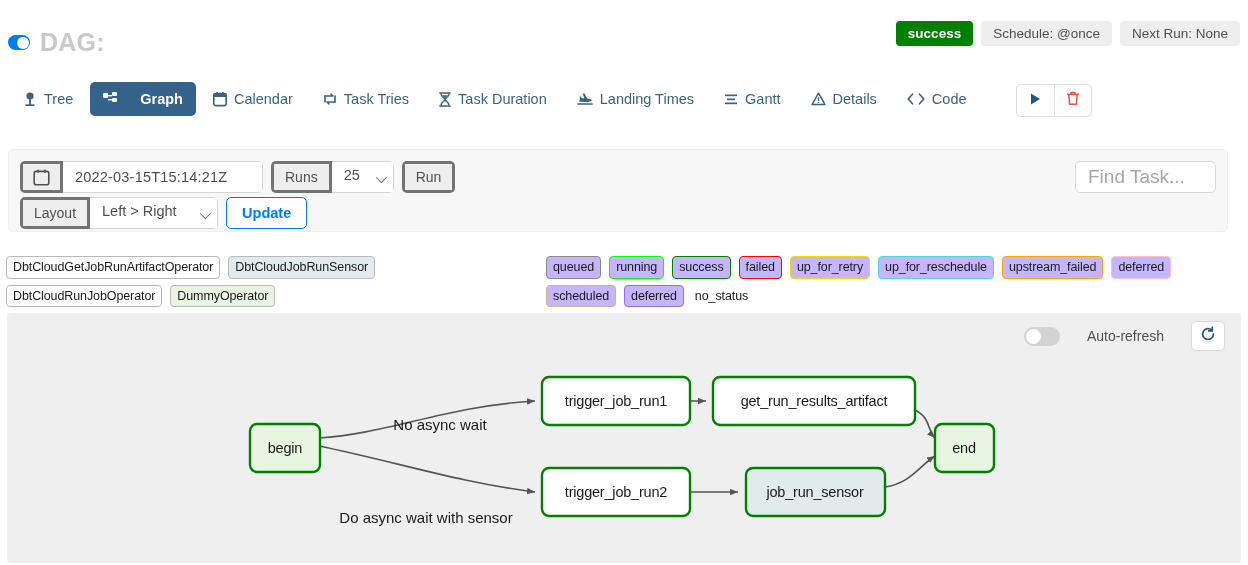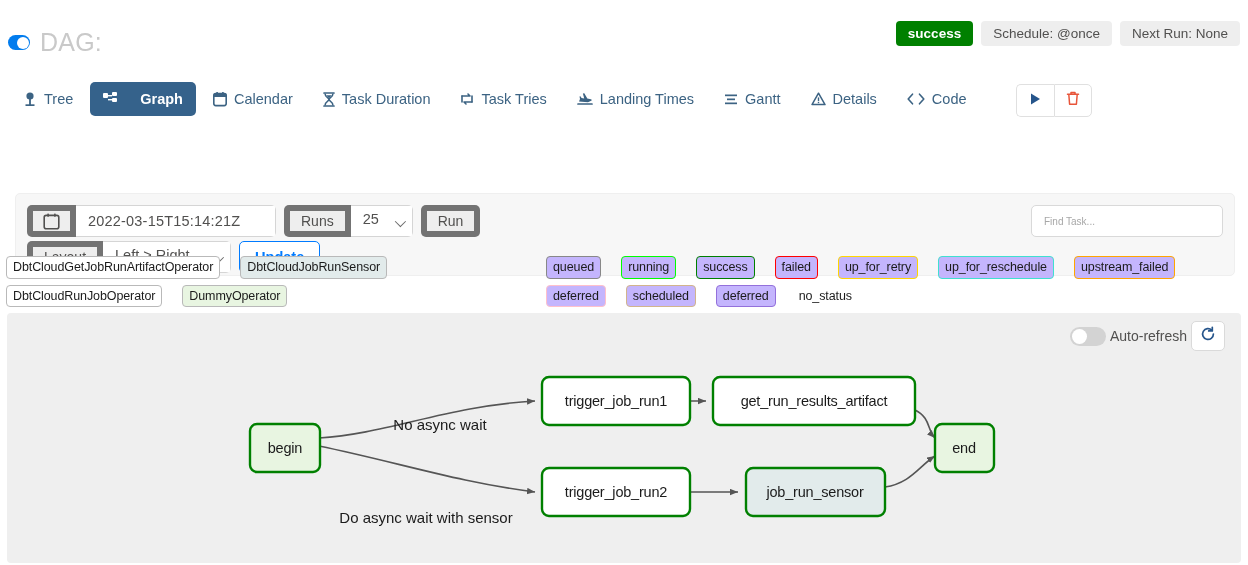--- a/index.html
+++ b/index.html
@@ -23,21 +23,21 @@
   }
   .toggle-pill {
     width: 22px; height: 15px; border-radius: 8px;
     background: #017cee; position: relative; flex: 0 0 auto;
   }
   .toggle-pill::after {
     content: ""; position: absolute; right: 1.5px; top: 1.5px;
     width: 12px; height: 12px; border-radius: 50%; background: #ffffff;
   }
   .dag-label {
-    font-size: 25px; color: #c9c9c9; font-weight: 400; letter-spacing: .2px;
+    font-size: 25px; color: #c9c9c9; font-weight: 700; letter-spacing: .2px;
   }
   .dag-name {
     font-size: 25px; color: #51504f; font-weight: 700; letter-spacing: -.2px;
   }
 
   .header-badges {
     position: absolute; right: 8px; top: 21px;
     display: flex; align-items: center; gap: 8px;
   }
   .badge {
@@ -70,30 +70,30 @@
   }
   .tab-actions .btn {
     width: 38px; height: 33px; display: flex; align-items: center; justify-content: center;
     border: 1px solid #e0e0e0; background: #fff; cursor: pointer;
   }
   .tab-actions .btn:first-child { border-radius: 5px 0 0 5px; border-right: none; }
   .tab-actions .btn:last-child { border-radius: 0 5px 5px 0; }
 
   
   .filterbar {
-    position: absolute; left: 15px; top: 149px; width: 1220px; height: 83px;
-    background: #f7f7f7; border-radius: 5px; border: 1px solid #efefef; margin-top: 44px;
+    position: absolute; left: 8px; top: 149px; width: 1220px; height: 83px;
+    background: #f7f7f7; border-radius: 5px; border: 1px solid #efefef;
   }
   .fb-row { position: absolute; display: flex; align-items: stretch; }
   .fb-row.r1 { left: 11px; top: 11px; }
   .fb-row.r2 { left: 11px; top: 47px; }
 
   .ig { display: flex; align-items: stretch; border-radius: 5px; overflow: hidden; margin-right: 8px; }
   .ig-addon {
-    background: #eeeeee; border: 6px solid #737373; color: #51504f;
+    background: #eeeeee; border: 3px solid #737373; color: #51504f;
     font-size: 14px; padding: 0 11px; display: flex; align-items: center;
   }
   .ig-field {
     background: #ffffff; border: 1px solid #d5d5d5; border-left: none;
     font-size: 14.5px; color: #51504f; padding: 0 12px;
     display: flex; align-items: center; height: 32px; letter-spacing: .2px;
   }
   .ig-select {
     background: #ffffff; border: 1px solid #d5d5d5; border-left: none;
     font-size: 14.5px; color: #51504f; padding: 0 26px 4px 12px;
@@ -105,48 +105,48 @@
     transform: rotate(45deg) translateY(-2px);
   }
   .cal-addon { padding: 0 10px; }
   .btn-update {
     background: #ffffff; border: 1px solid #007bff; color: #007bff;
     font-size: 14.5px; font-weight: 600; border-radius: 5px;
     height: 32px; padding: 0 15px; display: flex; align-items: center; cursor: pointer;
   }
   .find-task {
     position: absolute; right: 11px; top: 11px;
-    width: 192px; height: 32px; background: #ffffff;
+    width: 141px; height: 32px; background: #ffffff;
     border: 1px solid #d9d9d9; border-radius: 5px;
-    font-size: 10px; color: #a7a7a7; padding: 12px 12px;
+    font-size: 19px; color: #a7a7a7; padding: 12px 12px;
     display: flex; align-items: center;
   }
 
   
   .legend {
     position: absolute; left: 0; top: 256px; width: 1248px;
   }
   .legend-left { position: absolute; left: 6px; top: 0; width: 530px; }
   .legend-right { position: absolute; left: 546px; top: 0; width: 700px; }
-  .chips { display: flex; flex-wrap: wrap; gap: 6px 20px; }
+  .chips { display: flex; flex-wrap: wrap; gap: 6px 8px; }
   .chip {
     font-size: 12.5px; line-height: 1; padding: 4px 6px;
     border: 1.5px solid #b9b9b9; border-radius: 4px; background: #c4b5fd;
     color: #1b1b1b; white-space: nowrap; letter-spacing: -.1px;
   }
   .chip.plain { border-color: transparent; background: transparent; padding-left: 2px; }
 
   
   .graph-panel {
     position: absolute; left: 7px; top: 313px; width: 1234px; height: 250px;
     background: #efefef; border-radius: 4px; overflow: hidden;
   }
   .refresh-row {
     position: absolute; right: 16px; top: 8px;
-    display: flex; align-items: center; gap: 4px;
+    display: flex; align-items: center; gap: 27px;
   }
   .switch {
     width: 36px; height: 19px; border-radius: 10px; background: #d3d3d3; position: relative;
     cursor: pointer;
   }
   .switch::after {
     content: ""; position: absolute; left: 2px; top: 2px;
     width: 15px; height: 15px; border-radius: 50%; background: #ffffff;
   }
   .refresh-label { font-size: 14px; color: #51504f; }
@@ -221,38 +221,38 @@
               <rect x="0.8" y="1.6" width="12.4" height="3.4" fill="currentColor"></rect>
               <rect x="3.3" y="0" width="1.6" height="3" fill="currentColor"></rect>
               <rect x="9.1" y="0" width="1.6" height="3" fill="currentColor"></rect>
             </svg>
         </span>
         <span>Calendar</span>
       </div>
 
       <div class="tab">
         <span>
+          <svg width="14" height="14" viewBox="0 0 14 14">
+              <path d="M2 4h8l-2-2M12 10H4l2 2" fill="none" stroke="currentColor" stroke-width="1.6" stroke-linecap="round" stroke-linejoin="round"></path>
+              <path d="M2 4v6M12 10V4" fill="none" stroke="currentColor" stroke-width="1.6" stroke-linecap="round"></path>
+            </svg>
+        </span>
+        <span>Task Tries</span>
+      </div>
+
+      <div class="tab">
+        <span>
           <svg width="12" height="15" viewBox="0 0 12 15">
               <path d="M1 1h10M1 14h10" stroke="currentColor" stroke-width="1.7" stroke-linecap="round"></path>
               <path d="M2 1.5c0 4 4 4.5 4 6s-4 2-4 6" fill="none" stroke="currentColor" stroke-width="1.5"></path>
               <path d="M10 1.5c0 4-4 4.5-4 6s4 2 4 6" fill="none" stroke="currentColor" stroke-width="1.5"></path>
               <path d="M3 3.2h6L6 6.2z" fill="currentColor"></path>
             </svg>
         </span>
         <span>Task Duration</span>
-      </div>
-
-      <div class="tab">
-        <span>
-          <svg width="14" height="14" viewBox="0 0 14 14">
-              <path d="M2 4h8l-2-2M12 10H4l2 2" fill="none" stroke="currentColor" stroke-width="1.6" stroke-linecap="round" stroke-linejoin="round"></path>
-              <path d="M2 4v6M12 10V4" fill="none" stroke="currentColor" stroke-width="1.6" stroke-linecap="round"></path>
-            </svg>
-        </span>
-        <span>Task Tries</span>
       </div>
 
       <div class="tab">
         <span>
           <svg width="16" height="14" viewBox="0 0 16 14">
               <path d="M1 12h14" stroke="currentColor" stroke-width="1.7" stroke-linecap="round"></path>
               <path d="M2 9.6l9 .6 3.2-1.4c.8-.4.6-1.4-.3-1.6l-3.6-.8-3-5.2-1.4.2 1.3 5-2.6-.5-1.2-1.6-.9.2.5 2.4z" fill="currentColor"></path>
             </svg>
         </span>
         <span>Landing Times</span>

